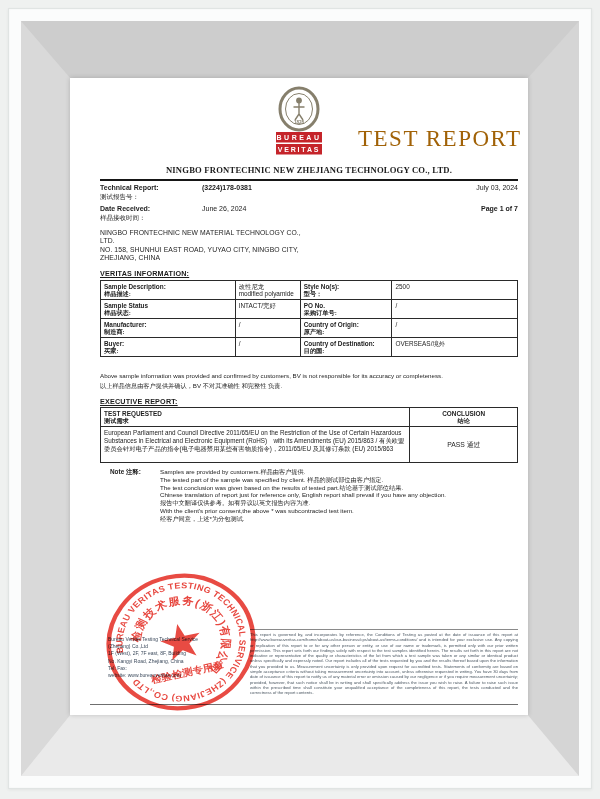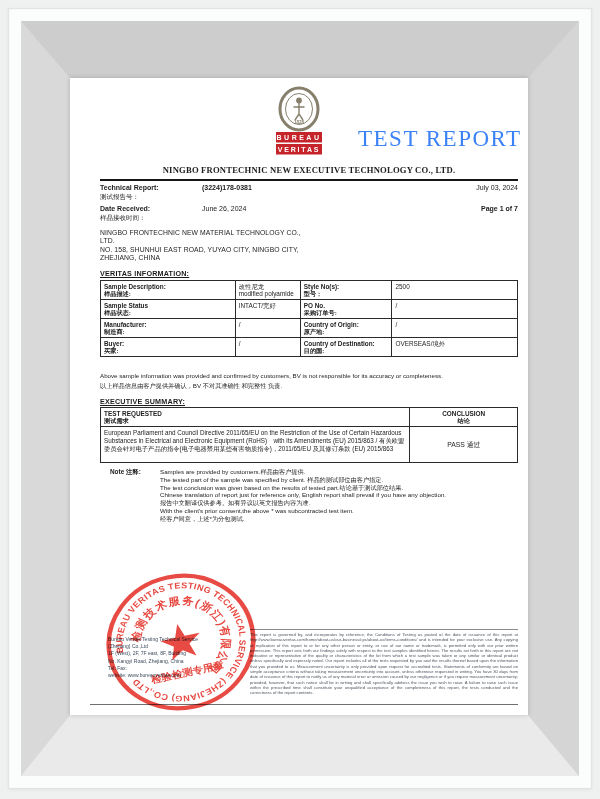--- a/index.html
+++ b/index.html
@@ -31,21 +31,21 @@
   .document {
     position:absolute; left:70px; top:78px; width:458px; height:637px;
     background:#ffffff;
     box-shadow:0 0 5px rgba(0,0,0,.18);
     overflow:hidden;
   }
   .abs { position:absolute; }
   .serif { font-family:"Liberation Serif", serif; }
   .b { font-weight:bold; }
 
-  .report-title { font-size:23px; letter-spacing:1.5px; color:#3b82f6; }
+  .report-title { font-size:23px; letter-spacing:1.5px; color:#a16207; }
   .company-title { width:418px; left:30px; top:87px; text-align:center;
     font-size:8.6px; font-weight:bold; letter-spacing:.2px; }
   .hrule { background:#161616; height:2px; left:30px; width:418px; }
   .hrule-thin { background:#6f6f6f; height:1px; }
 
   .lbl { font-size:7px; font-weight:bold; line-height:8.5px; }
   .cnl { font-size:6.5px; line-height:8px; }
   .val { font-size:7px; line-height:8.5px; }
   .right-val { text-align:right; width:120px; }
 
@@ -90,21 +90,21 @@
     </g>
     <text x="23" y="37.5" font-size="4.6" text-anchor="middle" fill="#867f6c" font-weight="bold">1828</text>
     <rect x="0" y="46" width="46" height="10.5" fill="#c5242a"></rect>
     <text x="23" y="54" font-size="7" text-anchor="middle" fill="#ffffff" font-weight="bold" letter-spacing="2.5">BUREAU</text>
     <rect x="0" y="58" width="46" height="10.5" fill="#c5242a"></rect>
     <text x="23" y="66" font-size="7" text-anchor="middle" fill="#ffffff" font-weight="bold" letter-spacing="1.8">VERITAS</text>
   </svg>
 
   <div class="abs serif report-title" style="left:288px; top:48px;">TEST REPORT</div>
 
-  <div class="abs serif company-title">NINGBO FRONTECHNIC NEW EXECUTIVE TECHNOLOGY CO., LTD.</div>
+  <div class="abs serif company-title">NINGBO FRONTECHNIC NEW ZHEJIANG TECHNOLOGY CO., LTD.</div>
   <div class="abs hrule" style="top:101px;"></div>
 
   <div class="abs lbl" style="left:30px; top:106px;">Technical Report:</div>
   <div class="abs val b" style="left:132px; top:106px;">(3224)178-0381</div>
   <div class="abs val right-val" style="left:328px; top:106px;">July 03, 2024</div>
   <div class="abs cnl" style="left:30px; top:115px;">测试报告号：</div>
 
   <div class="abs lbl" style="left:30px; top:127px;">Date Received:</div>
   <div class="abs val" style="left:132px; top:127px;">June 26, 2024</div>
   <div class="abs val right-val b" style="left:328px; top:127px;">Page 1 of 7</div>
@@ -191,21 +191,21 @@
       <td>
             <div class="cell-val">OVERSEAS/境外</div>
           </td>
     </tr>
   </tbody>
     </table>
 
   <div class="abs disc" style="left:30px; top:294px; width:418px;">Above sample information was provided and confirmed by customers, BV is not responsible for its accuracy or completeness.</div>
   <div class="abs disc" style="left:30px; top:304px; width:418px;">以上样品信息由客户提供并确认，BV 不对其准确性 和完整性 负责.</div>
 
-  <div class="abs sec-head" style="left:30px; top:319px;">EXECUTIVE SUMMARY:</div>
+  <div class="abs sec-head" style="left:30px; top:319px;">EXECUTIVE REPORT:</div>
 
   <table class="grid abs" style="left:30px; top:329px;">
     <colgroup>
         <col style="width:74.2%">
         <col style="width:25.8%">
       </colgroup>
     <tbody>
         <tr>
       <td>
             <div class="cell-en">TEST REQUESTED</div>

